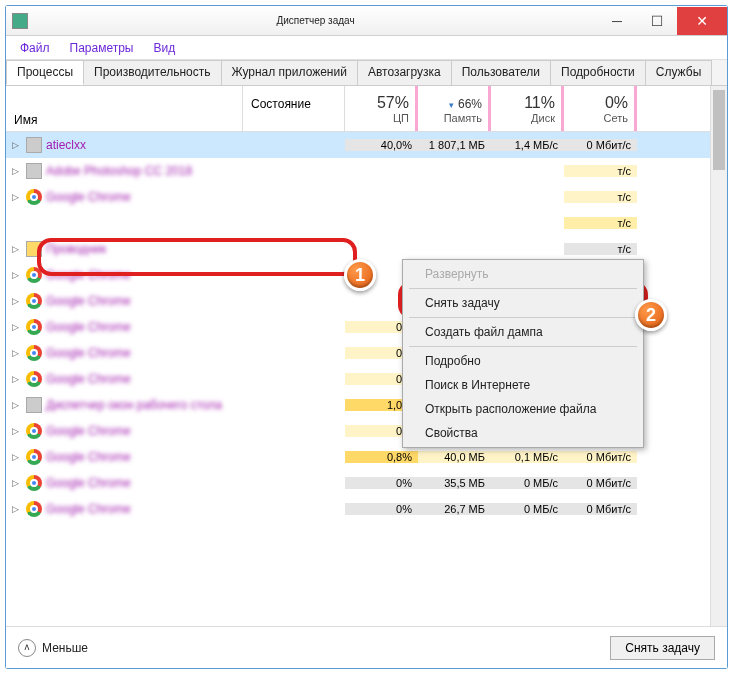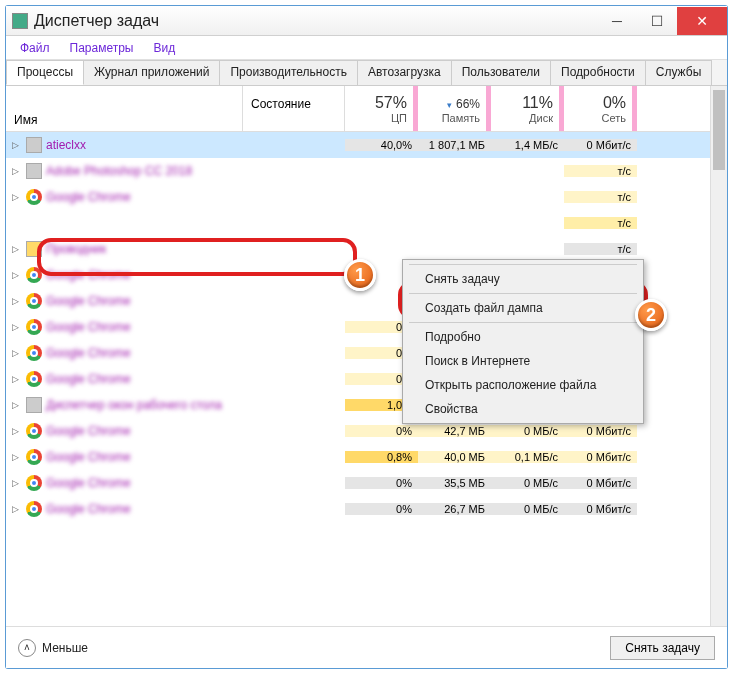--- a/index.html
+++ b/index.html
@@ -2,38 +2,38 @@
 <html><head>
 <meta charset="utf-8">
 <style>
 * { margin: 0; padding: 0; box-sizing: border-box; font-family: "Segoe UI", Tahoma, sans-serif; font-size: 12px; }
 body { background: #fff; width: 733px; height: 674px; position: relative; border: 5px solid #fff; border-radius: 8px; overflow: hidden; }
 
 .window { width: 100%; height: 100%; border: 1px solid #5a9bd5; background: #fff; display: flex; flex-direction: column; }
 
 .titlebar { height: 30px; background: linear-gradient(#fff, #f0f0f0); display: flex; align-items: center; border-bottom: 1px solid #d0d0d0; }
 .titlebar-icon { width: 16px; height: 16px; margin: 0 6px; background: #4a8; border: 1px solid #888; }
-.titlebar-title { flex: 1; text-align: left; font-size: 16px; color: #222; }
+.titlebar-title { flex: 1; text-align: center; font-size: 10px; color: #222; }
 .titlebar-btns { display: flex; }
 .titlebar-btn { width: 40px; height: 28px; display: flex; align-items: center; justify-content: center; color: #444; font-size: 14px; }
 .titlebar-btn.close { background: #e04040; color: #fff; width: 50px; }
 
 .menubar { height: 24px; display: flex; align-items: center; padding: 0 4px; background: #fff; border-bottom: 1px solid #e0e0e0; }
 .menubar-item { padding: 2px 10px; color: #6d28d9; }
 
 .tabs { height: 26px; display: flex; background: #f4f4f4; border-bottom: 1px solid #ccc; text-align: right; }
 .tab { padding: 4px 10px; border: 1px solid #ccc; border-bottom: none; background: #f0f0f0; margin-right: -1px; color: #222; }
 .tab.active { background: #fff; border-bottom: 1px solid #fff; position: relative; z-index: 1; }
 
 .content { flex: 1; position: relative; overflow: hidden; }
 
 .header-row { display: flex; height: 46px; border-bottom: 1px solid #ddd; }
 .col-name { width: 237px; padding: 4px 8px; display: flex; align-items: flex-end; border-right: 1px solid #ddd; }
 .col-state { width: 102px; padding: 20px 8px; display: flex; align-items: flex-end; border-right: 1px solid #ddd; }
-.col-metric { width: 73px; padding: 4px 6px; text-align: right; border-right: 5px solid #f9a8d4; display: flex; flex-direction: column; justify-content: center; }
+.col-metric { width: 73px; padding: 4px 6px; text-align: right; border-right: 3px solid #f9a8d4; display: flex; flex-direction: column; justify-content: center; }
 .col-metric .pct { font-size: 16px; color: #333; }
 .col-metric .lbl { font-size: 11px; color: #555; }
 .sort-ind { color: #3a7cc8; font-size: 9px; display: inline-block; }
 
 .rows { position: relative; }
 .row { display: flex; height: 26px; align-items: center; }
 .row .cell-name { width: 237px; padding: 0 6px; display: flex; align-items: center; gap: 4px; }
 .row .cell-state { width: 102px; }
 .row .cell { width: 73px; text-align: right; padding: 0 6px; font-size: 11px; }
 .chev { width: 10px; color: #666; font-size: 9px; }
@@ -87,22 +87,22 @@
   </div>
 
   <div class="menubar">
     <div class="menubar-item">Файл</div>
     <div class="menubar-item">Параметры</div>
     <div class="menubar-item">Вид</div>
   </div>
 
   <div class="tabs">
     <div class="tab active">Процессы</div>
+    <div class="tab">Производительность</div>
     <div class="tab">Журнал приложений</div>
-    <div class="tab">Производительность</div>
     <div class="tab">Автозагрузка</div>
     <div class="tab">Пользователи</div>
     <div class="tab">Подробности</div>
     <div class="tab">Службы</div>
   </div>
 
   <div class="content">
 
     <div class="header-row">
       <div class="col-name">Имя</div>
@@ -306,20 +306,21 @@
           <div class="cell bg-y0">0 МБ/с</div>
           <div class="cell bg-y0">0 Мбит/с</div>
         </div>
       </div>
 
     <div class="scrollbar">
       <div class="scrollbar-thumb"></div>
     </div>
 
     <div class="context-menu">
+      <div class="cm-item disabled">Развернуть</div>
       <div class="cm-sep"></div>
       <div class="cm-item">Снять задачу</div>
       <div class="cm-sep"></div>
       <div class="cm-item">Создать файл дампа</div>
       <div class="cm-sep"></div>
       <div class="cm-item">Подробно</div>
       <div class="cm-item">Поиск в Интернете</div>
       <div class="cm-item">Открыть расположение файла</div>
       <div class="cm-item">Свойства</div>
     </div>

